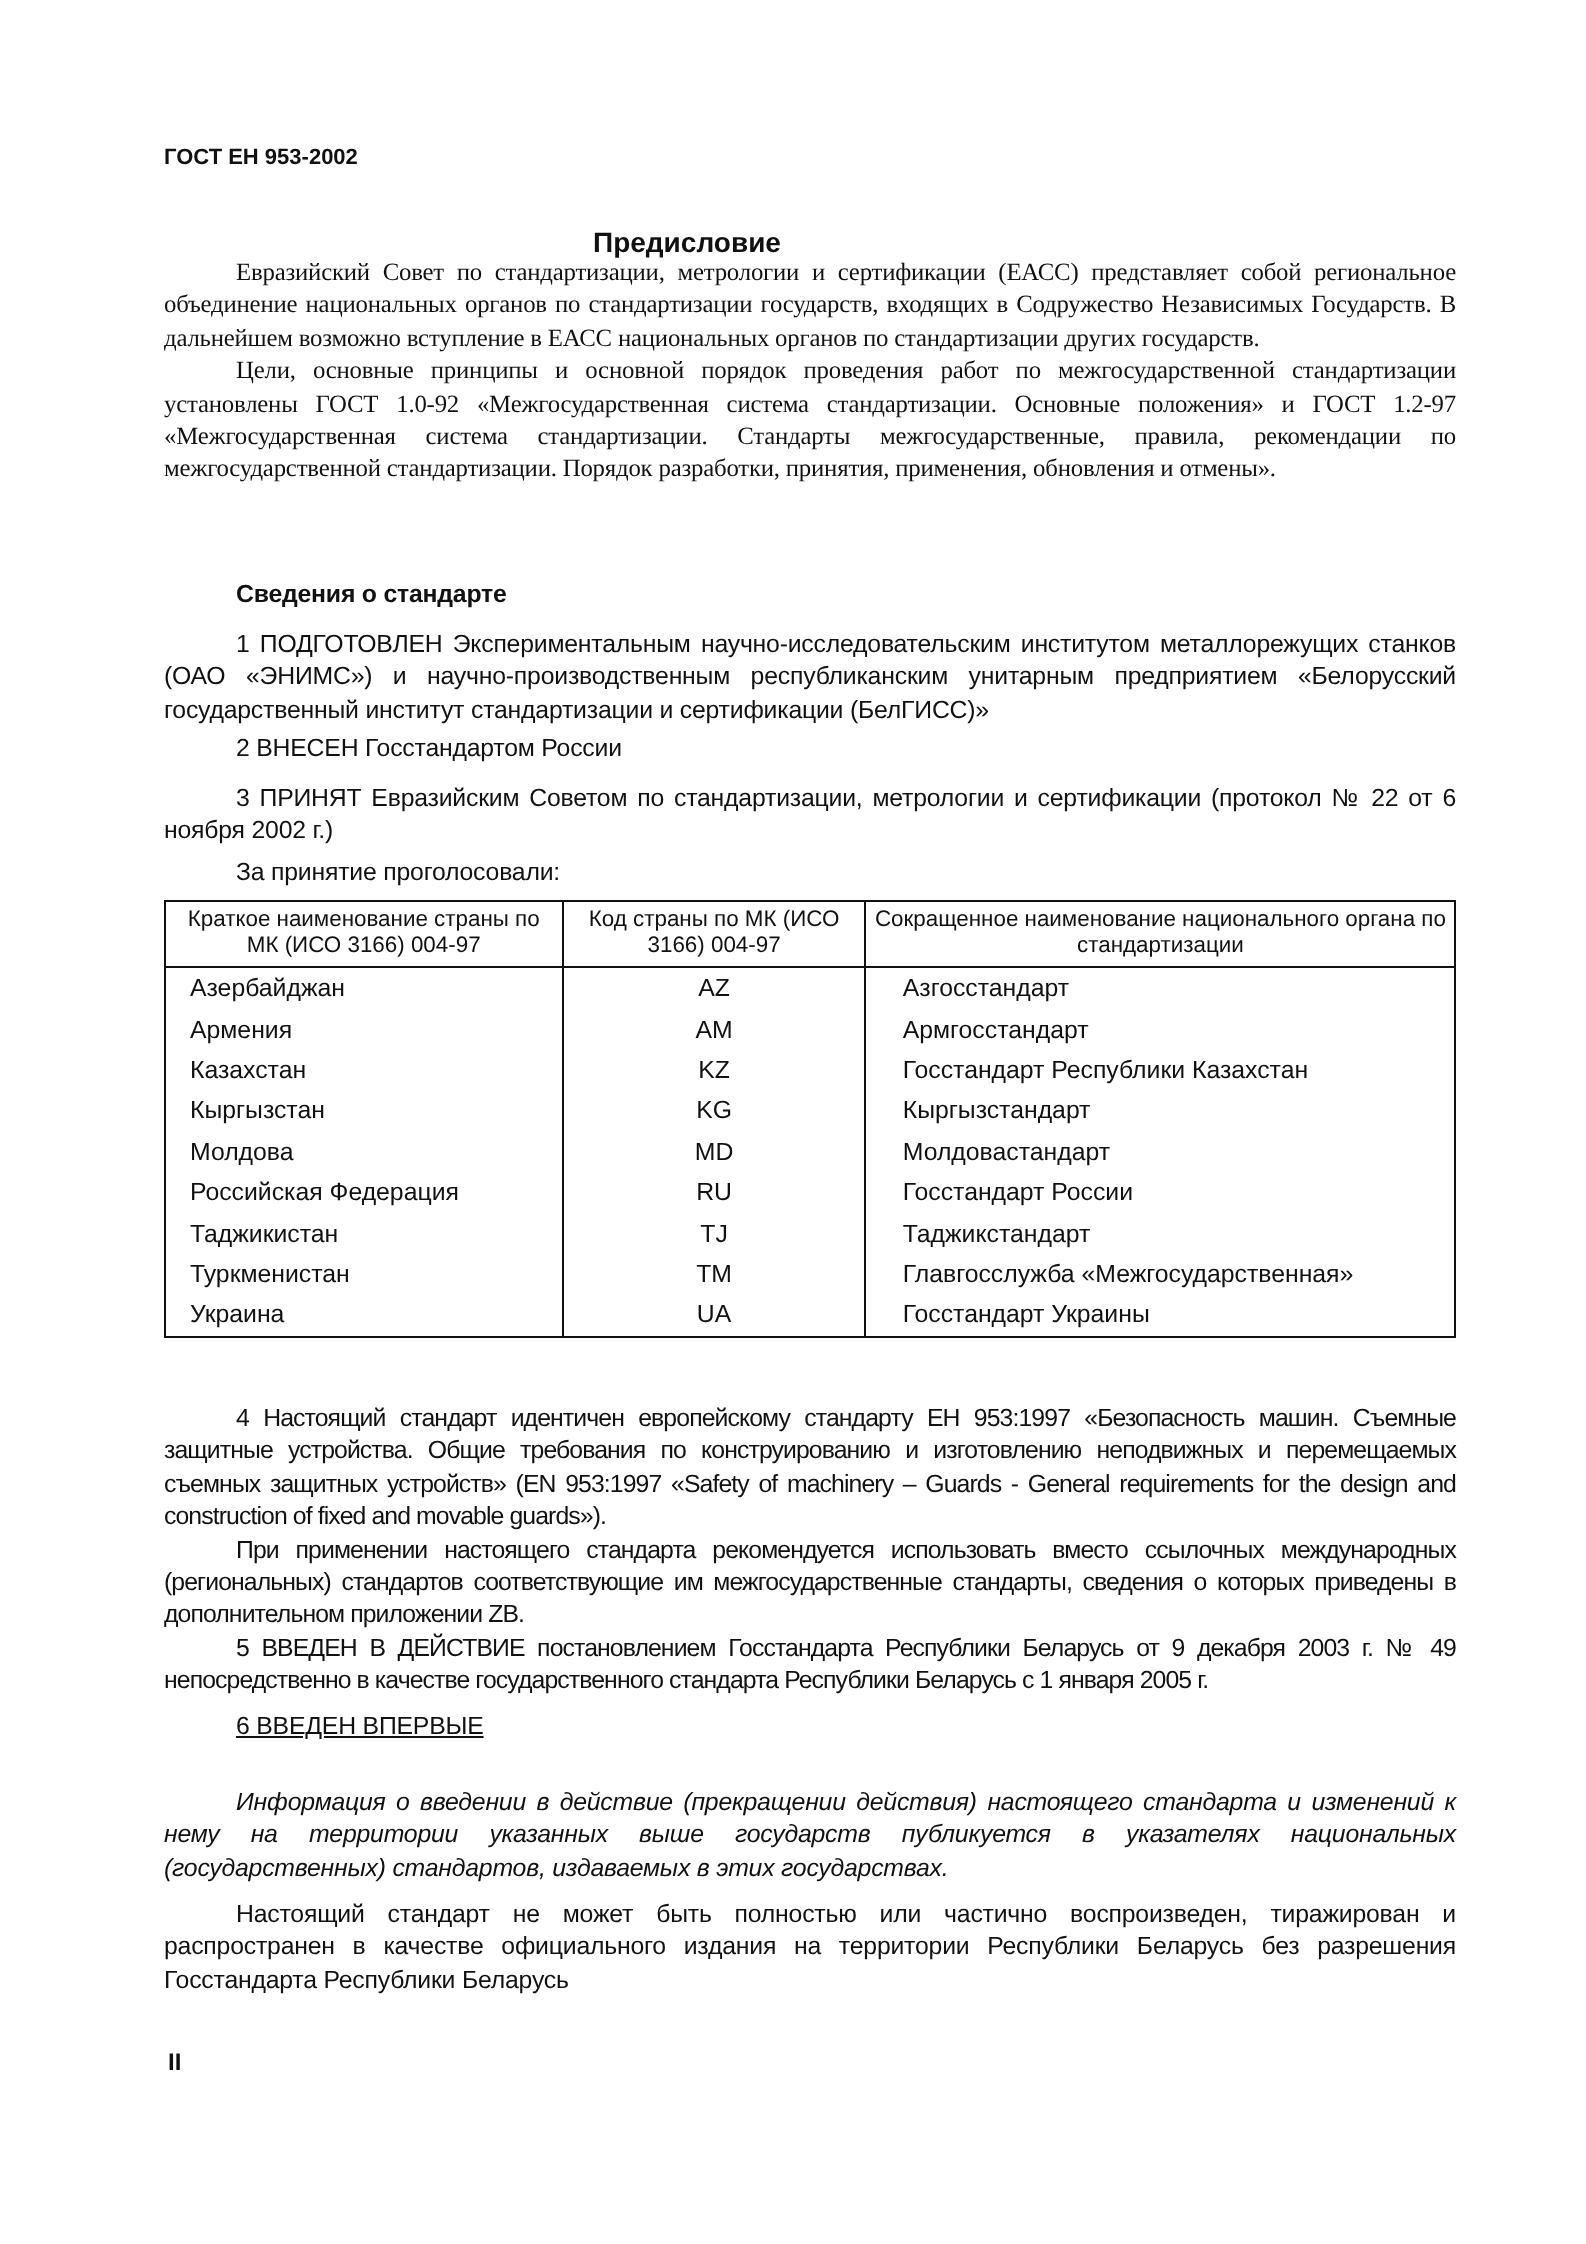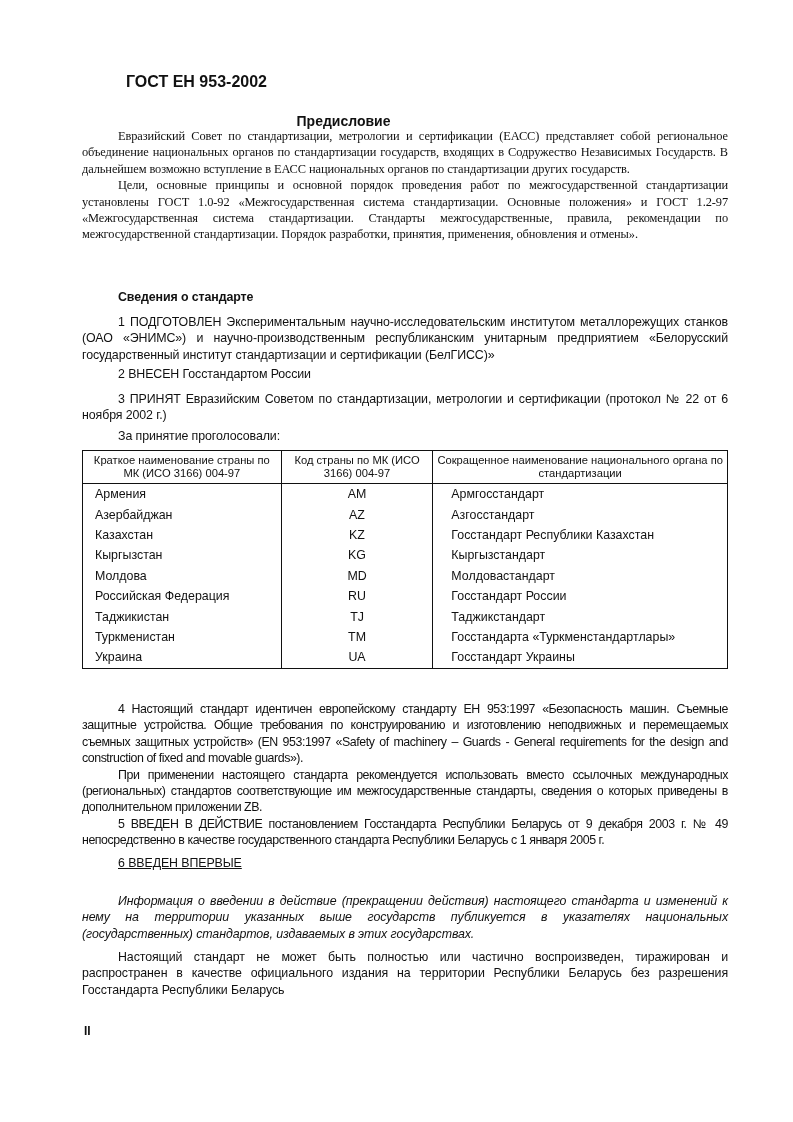--- a/index.html
+++ b/index.html
@@ -2,21 +2,21 @@
 <html><head>
   <meta charset="utf-8">
   <style>
     html, body { margin: 0; padding: 0; background: #ffffff; }
     body {
       width: 793px; height: 1122px; position: relative; overflow: hidden;
       font-family: "Liberation Sans", sans-serif; color: #111;
     }
     .doc-code {
       position: absolute; left: 82px; top: 73px;
-      font-size: 16px; font-weight: bold; margin-left: 44px;
+      font-size: 11px; font-weight: bold;
     }
     .foreword-title {
       position: absolute; left: 0; width: 687px; top: 113px; text-align: center;
       font-size: 14px; font-weight: bold;
     }
     .body-text {
       position: absolute; left: 82px; width: 646px;
       font-size: 12.4px; line-height: 16.4px; text-align: justify;
       letter-spacing: -0.1px;
     }
@@ -76,28 +76,28 @@
   </colgroup>
   <thead>
     <tr>
       <th>Краткое наименование страны по МК (ИСО 3166) 004-97</th>
       <th>Код страны по МК (ИСО 3166) 004-97</th>
       <th>Сокращенное наименование национального органа по стандартизации</th>
     </tr>
   </thead>
   <tbody>
     <tr>
+      <td>Азербайджан</td>
+      <td class="code">AZ</td>
+      <td class="org">Азгосстандарт</td>
+    </tr>
+    <tr>
       <td>Армения</td>
       <td class="code">AM</td>
       <td class="org">Армгосстандарт</td>
-    </tr>
-    <tr>
-      <td>Азербайджан</td>
-      <td class="code">AZ</td>
-      <td class="org">Азгосстандарт</td>
     </tr>
     <tr>
       <td>Казахстан</td>
       <td class="code">KZ</td>
       <td class="org">Госстандарт Республики Казахстан</td>
     </tr>
     <tr>
       <td>Кыргызстан</td>
       <td class="code">KG</td>
       <td class="org">Кыргызстандарт</td>
@@ -113,21 +113,21 @@
       <td class="org">Госстандарт России</td>
     </tr>
     <tr>
       <td>Таджикистан</td>
       <td class="code">TJ</td>
       <td class="org">Таджикстандарт</td>
     </tr>
     <tr>
       <td>Туркменистан</td>
       <td class="code">TM</td>
-      <td class="org">Госстандарта «Туркменстандартлары»</td>
+      <td class="org">Главгосслужба «Межгосударственная»</td>
     </tr>
     <tr>
       <td>Украина</td>
       <td class="code">UA</td>
       <td class="org">Госстандарт Украины</td>
     </tr>
   </tbody>
 </table>
 
 <div class="body-text indent condensed" style="top:701px;">

